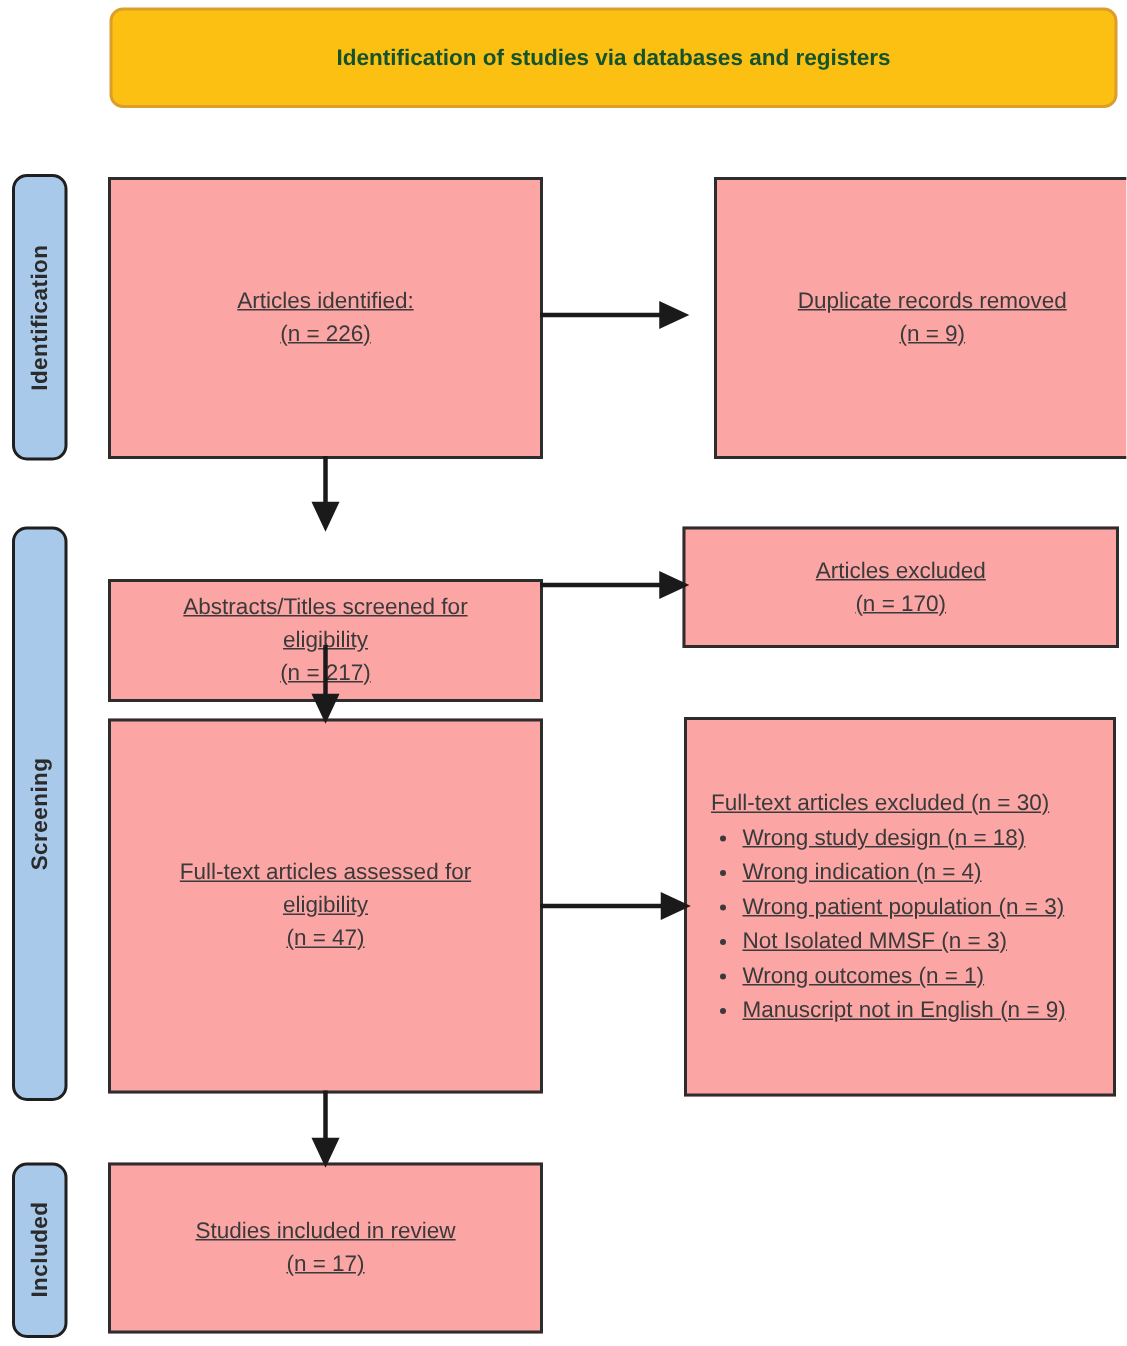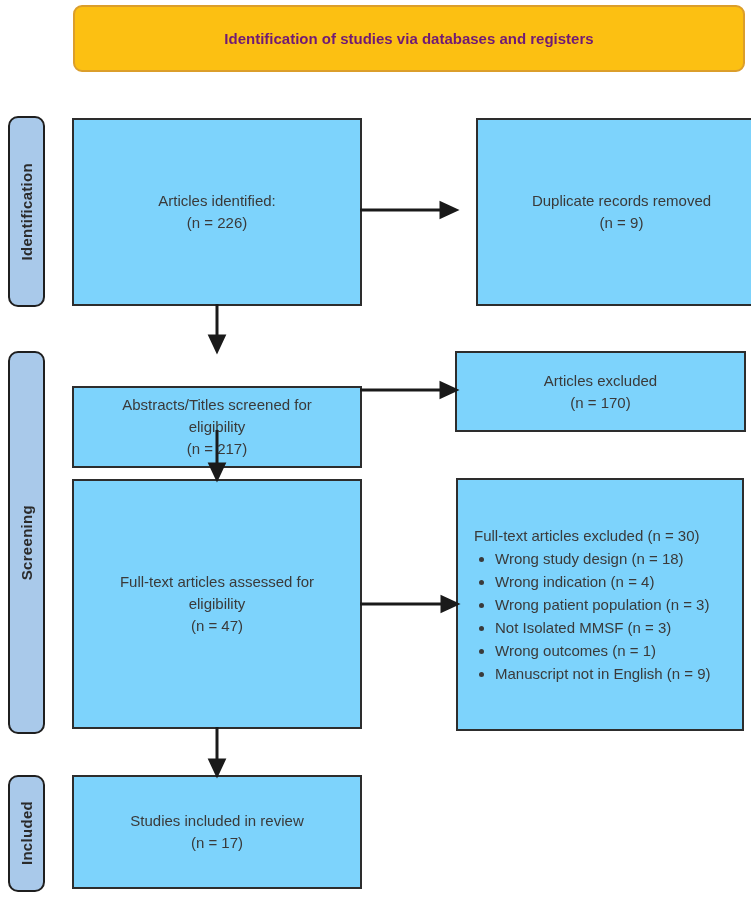--- a/index.html
+++ b/index.html
@@ -13,21 +13,21 @@
     overflow: hidden;
   }
   .banner {
     position: absolute;
     left: 73px; top: 5px;
     width: 668px; height: 63px;
     background: #FCC012;
     border: 2.5px solid #DB9E2B;
     border-radius: 9px;
     display: flex; align-items: center; justify-content: center;
-    font-weight: bold; font-size: 15px; color: #701a75;
+    font-weight: bold; font-size: 15px; color: #14532d;
     text-align: center;
   }
   .stage {
     position: absolute;
     background: #A9C9EA;
     border: 2.5px solid #1f1f1f;
     border-radius: 10px;
     display: flex; align-items: center; justify-content: center;
   }
   .stage .vtext {
@@ -37,26 +37,27 @@
     font-size: 15px;
     color: #2b2b2b;
     letter-spacing: 0.3px;
     white-space: nowrap;
   }
   .stage-identification { left: 8px;  top: 116px; width: 33px; height: 187px; }
   .stage-screening      { left: 8px;  top: 351px; width: 33px; height: 379px; }
   .stage-included       { left: 8px;  top: 775px; width: 33px; height: 113px; }
   .box {
     position: absolute;
-    background: #7dd3fc;
+    background: #fca5a5;
     border: 2.5px solid #2d2d2d;
     display: flex; align-items: center; justify-content: center;
     text-align: center;
     font-size: 15px;
     line-height: 1.45;
+    text-decoration: underline;
   }
   .box .txt { white-space: pre-line; }
   .box-identified  { left: 72px;  top: 118px; width: 286px; height: 184px; }
   .box-duplicates  { left: 476px; top: 118px; width: 287px; height: 184px; }
   .box-screened    { left: 72px;  top: 350px; width: 286px; height: 78px; margin-top: 36px; }
   .box-excluded    { left: 455px; top: 351px; width: 287px; height: 77px; }
   .box-fulltext    { left: 72px;  top: 479px; width: 286px; height: 246px; }
   .box-ftexcluded  {
     left: 456px; top: 478px; width: 284px; height: 249px;
     align-items: center; justify-content: flex-start;

